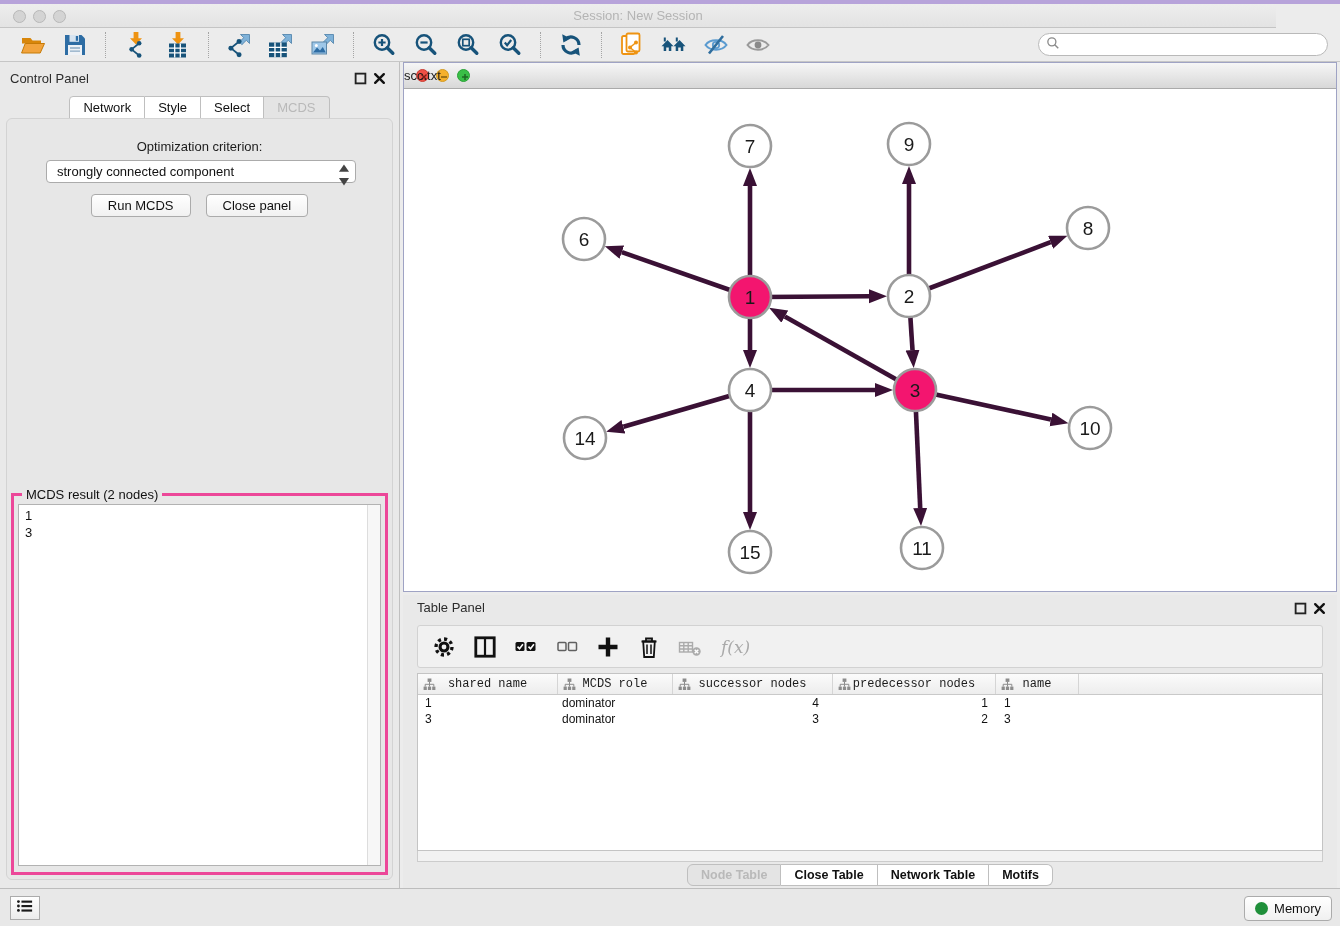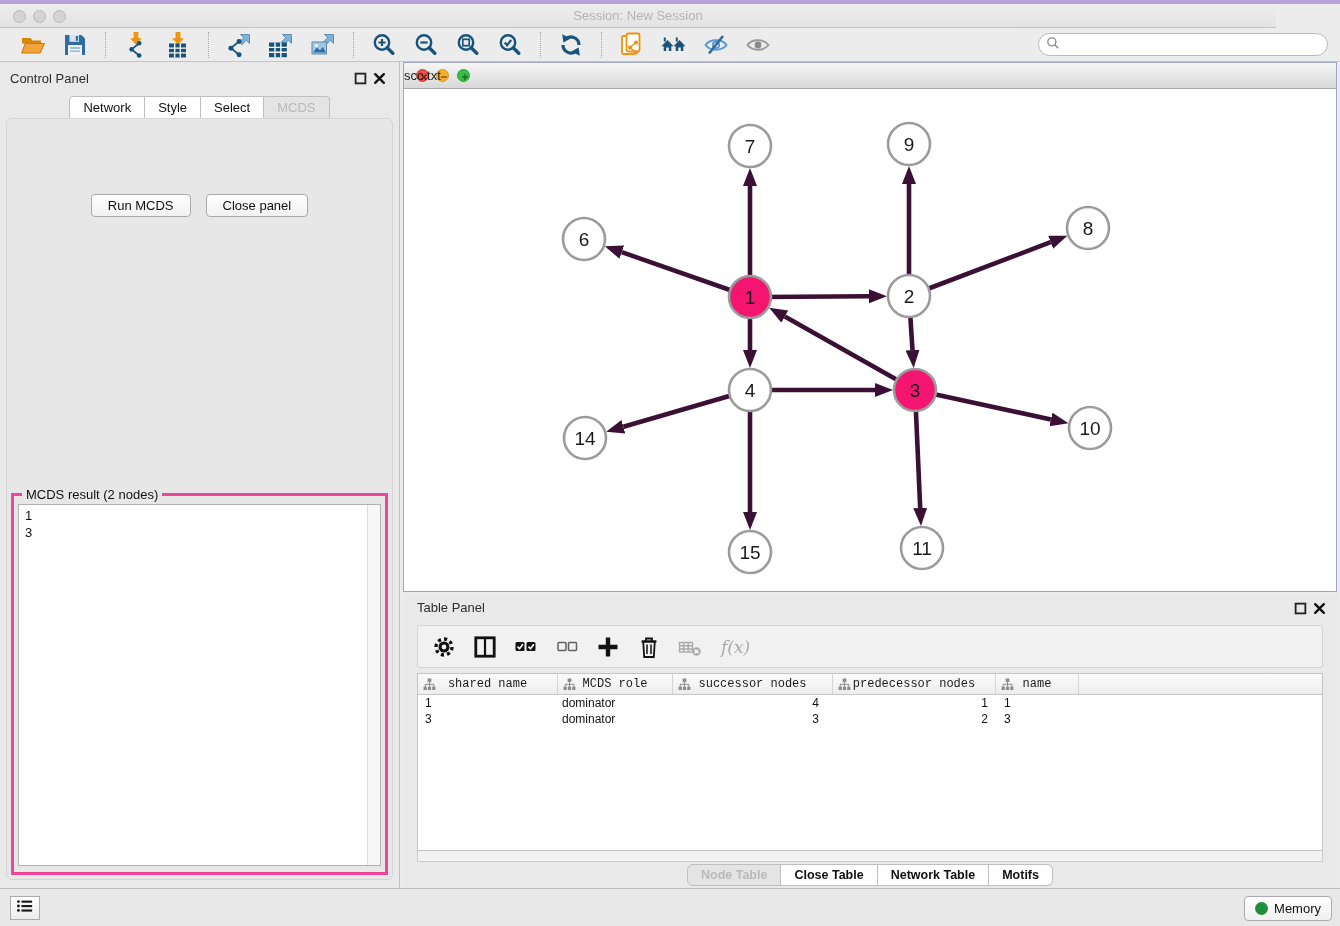--- a/index.html
+++ b/index.html
@@ -264,20 +264,28 @@
     <span class="panel-ctrl" style="right:13px" id="cp-close-slot"><svg viewBox="0 0 12 12">
           <path d="M2 2l8 8M10 2l-8 8" stroke="#111" stroke-width="2.2" stroke-linecap="round"></path>
         </svg></span>
     <div class="cp-tabs" id="cp-tabs">
         <div class="tab">Network</div>
         <div class="tab">Style</div>
         <div class="tab">Select</div>
         <div class="tab active">MCDS</div>
       </div>
     <div class="cp-content">
+      <div class="opt-label">Optimization criterion:</div>
+      <div class="dropdown">
+        <span class="dd-text">strongly connected component</span>
+        <span class="dd-stepper" id="dd-stepper-slot"><svg viewBox="0 0 10 17">
+              <path fill="#444" d="M5 1l3.6 5.2H1.4z"></path>
+              <path fill="#444" d="M5 16l3.6-5.2H1.4z"></path>
+            </svg></span>
+      </div>
       <div class="btn-row">
         <button class="pushbtn">Run MCDS</button>
         <button class="pushbtn">Close panel</button>
       </div>
       <div class="result-box">
         <div class="result-legend">MCDS result (2 nodes)</div>
         <div class="result-text" id="result-text">1
 3
           <div class="result-scroll"></div>
         </div>

